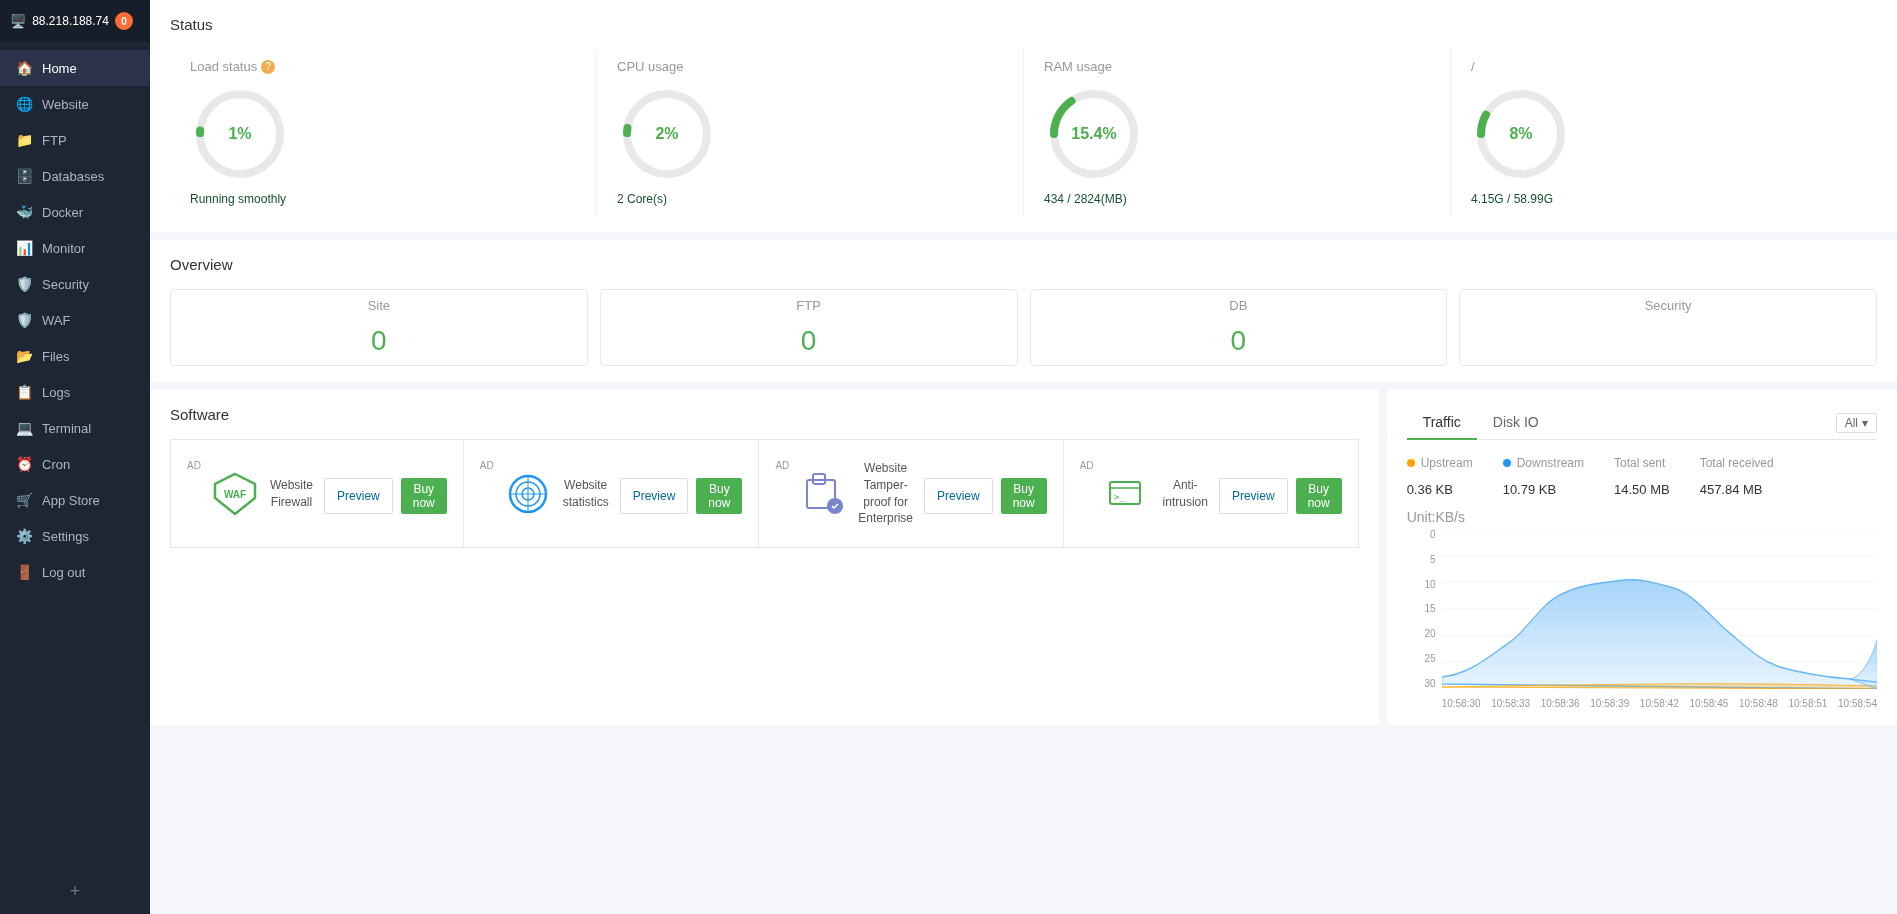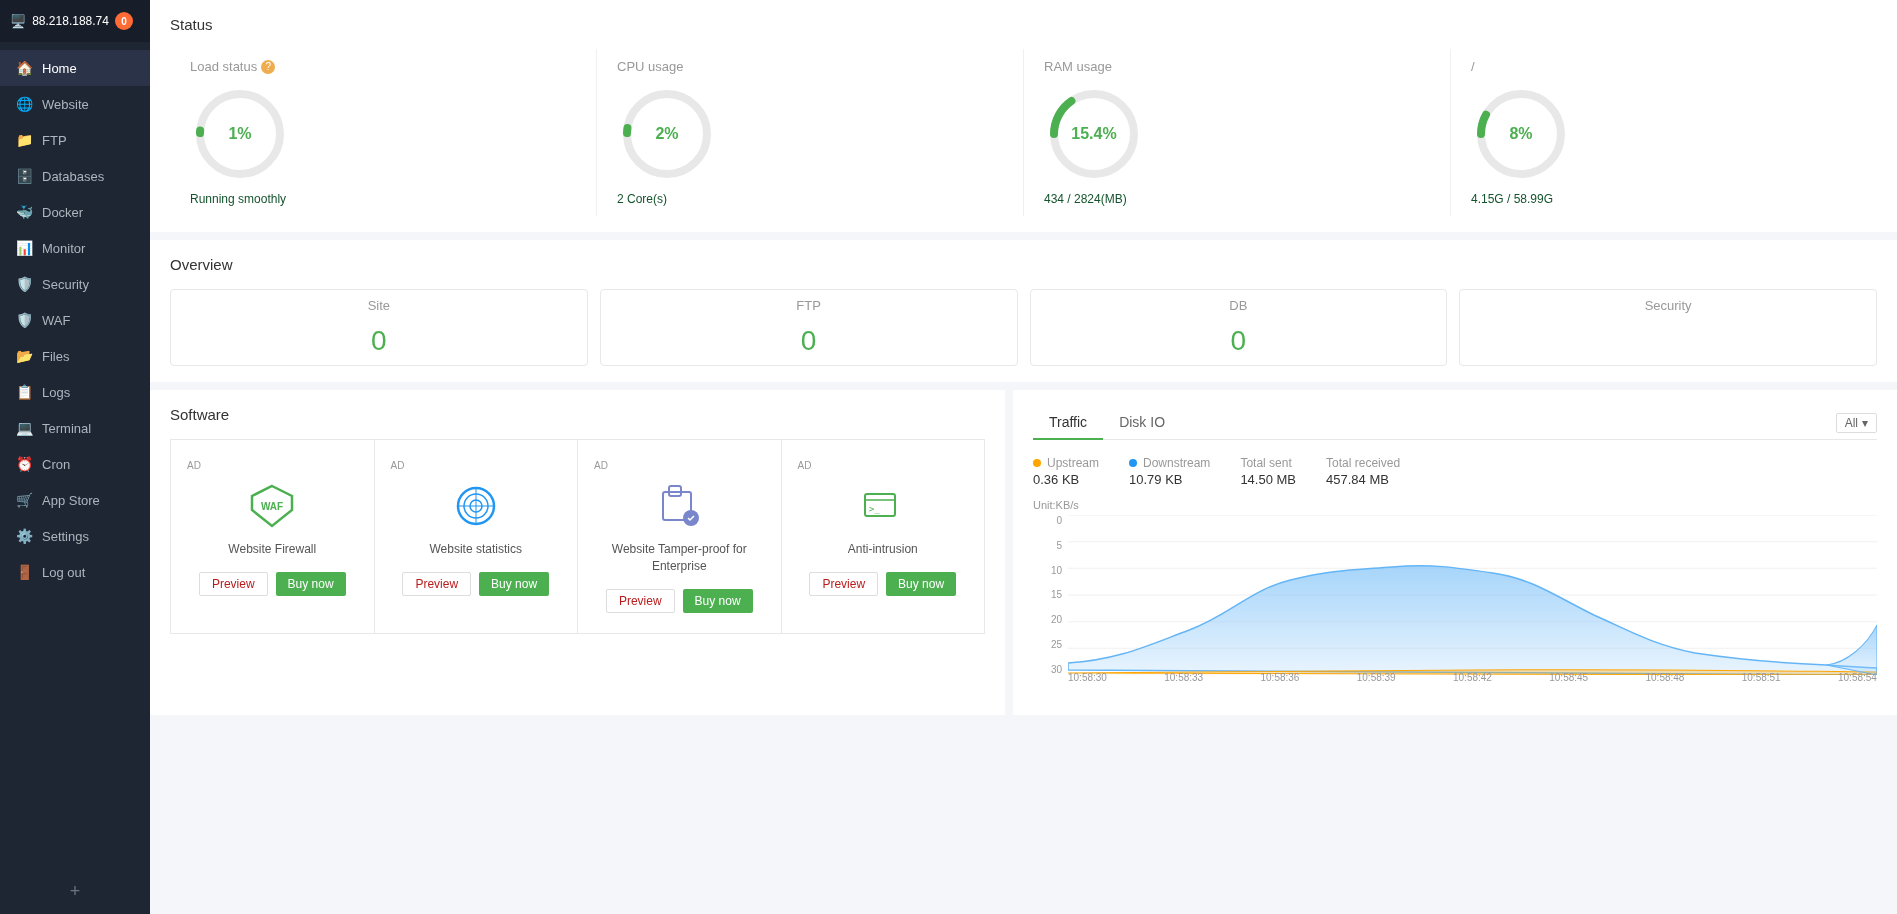--- a/index.html
+++ b/index.html
@@ -189,21 +189,21 @@
     
     .software-ads {
       display: flex;
       gap: 0;
       border: 1px solid #e8e8e8;
     }
     .ad-item {
       flex: 1;
       padding: 20px 16px;
       display: flex;
-      flex-direction: column;
+      flex-direction: row;
       align-items: center;
       gap: 10px;
       border-right: 1px solid #e8e8e8;
       text-align: center;
     }
     .ad-item:last-child { border-right: none; }
     .ad-tag {
       font-size: 10px;
       color: #999;
       align-self: flex-start;
@@ -225,21 +225,21 @@
       gap: 8px;
       margin-top: 4px;
     }
     .btn-preview {
       padding: 4px 12px;
       font-size: 12px;
       border: 1px solid #ddd;
       background: white;
       cursor: pointer;
       border-radius: 2px;
-      color: #b91c1c;
+      color: #0369a1;
     }
     .btn-buynow {
       padding: 4px 12px;
       font-size: 12px;
       background: #4caf50;
       color: white;
       border: none;
       cursor: pointer;
       border-radius: 2px;
     }
@@ -278,21 +278,21 @@
 
     
     .traffic-stats {
       display: flex;
       gap: 30px;
       margin-bottom: 12px;
     }
     .traffic-stat {
       display: flex;
       flex-direction: column;
-      gap: 2px;
+      gap: 12px;
     }
     .traffic-stat-label {
       display: flex;
       align-items: center;
       gap: 6px;
       font-size: 12px;
       color: #999;
     }
     .traffic-dot {
       width: 8px;
@@ -306,21 +306,21 @@
       color: #333;
       font-weight: 500;
     }
 
     
     .chart-container {
       position: relative;
       height: 200px;
     }
     .chart-unit {
-      font-size: 11px;
+      font-size: 14px;
       color: #999;
       margin-bottom: 4px;
     }
     .chart-y-axis {
       position: absolute;
       left: 0;
       top: 0;
       bottom: 20px;
       width: 35px;
       display: flex;
@@ -664,21 +664,21 @@
                   <stop offset="100%" stop-color="#90caf9" stop-opacity="0.2"></stop>
                 </linearGradient>
               </defs>
               <path d="M0,155 L0,148 C50,145 80,130 120,115 C160,100 180,75 220,65 C260,55 280,55 320,52 C360,49 380,52 420,58 C460,64 480,80 520,100 C560,118 580,130 620,138 C660,144 700,148 750,150 C780,152 800,153 800,153 L800,160 Z" fill="url(#blueGrad)" stroke="#64b5f6" stroke-width="1.5"></path>
 
               <path d="M0,158 C100,157 200,156 400,155 C600,154 700,156 800,157 L800,160 Z" fill="rgba(255,165,0,0.3)" stroke="#ffa500" stroke-width="1"></path>
 
               <path d="M750,150 C770,148 790,130 800,110 L800,160 Z" fill="url(#blueGrad)" stroke="#64b5f6" stroke-width="1"></path>
             </svg>
           </div>
-          <div class="chart-x-axis" style="position:absolute;bottom:12px;left:35px;right:0;display:flex;justify-content:space-between;">
+          <div class="chart-x-axis" style="position:absolute;bottom:0;left:35px;right:0;display:flex;justify-content:space-between;">
             <span class="chart-x-label">10:58:30</span>
             <span class="chart-x-label">10:58:33</span>
             <span class="chart-x-label">10:58:36</span>
             <span class="chart-x-label">10:58:39</span>
             <span class="chart-x-label">10:58:42</span>
             <span class="chart-x-label">10:58:45</span>
             <span class="chart-x-label">10:58:48</span>
             <span class="chart-x-label">10:58:51</span>
             <span class="chart-x-label">10:58:54</span>
           </div>

